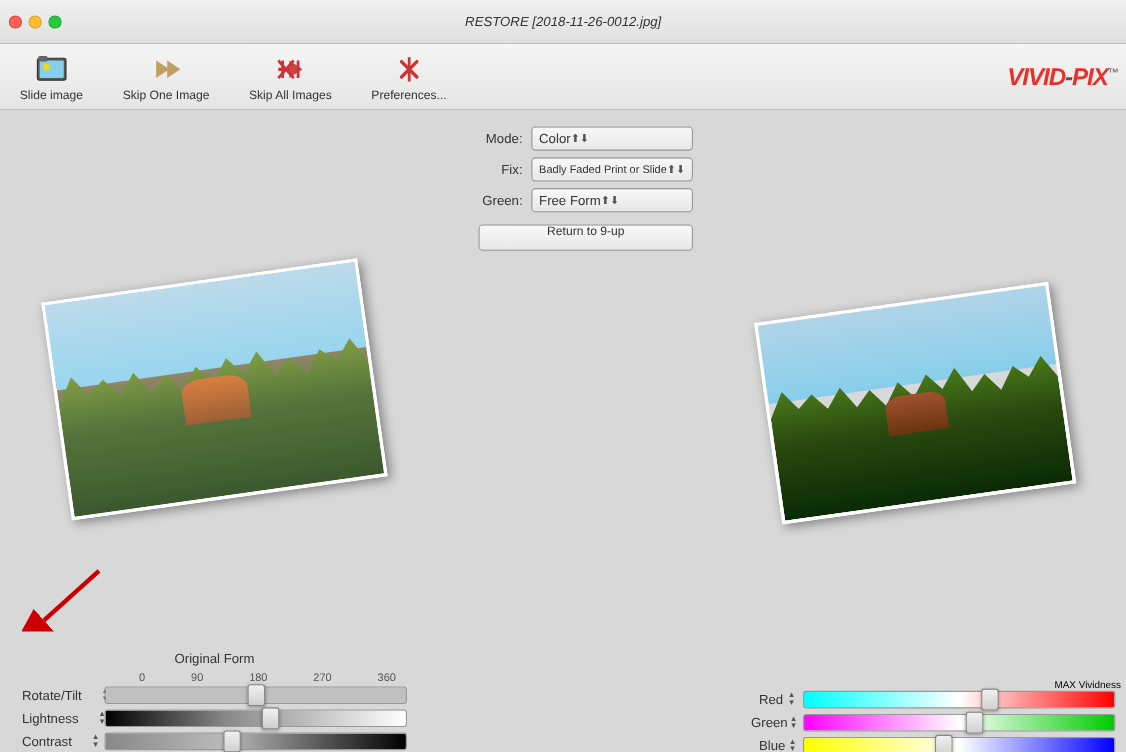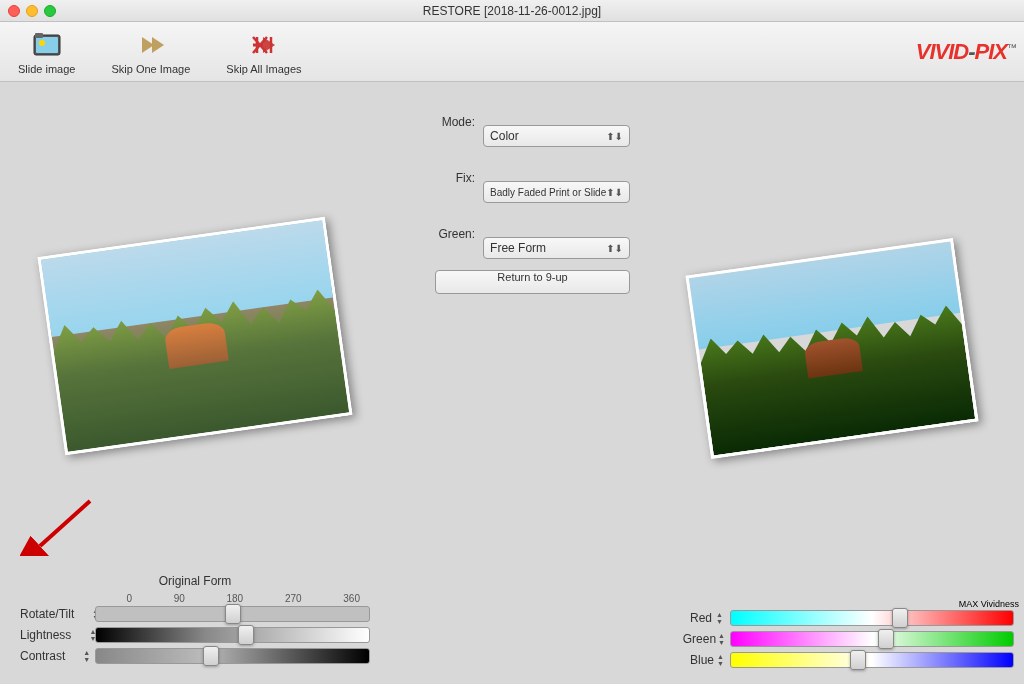--- a/index.html
+++ b/index.html
@@ -8,27 +8,28 @@
       font-size: 12px;
       background: #e8e8e8;
       width: 1024px;
       height: 684px;
       overflow: hidden;
       position: relative;
     }
 
     
     .titlebar {
-      height: 22px;
+      height: 40px;
       background: linear-gradient(to bottom, #f0f0f0, #e0e0e0);
       display: flex;
       align-items: center;
       justify-content: center;
       border-bottom: 1px solid #c0c0c0;
       position: relative;
+      font-style: italic;
     }
     .traffic-lights {
       position: absolute;
       left: 8px;
       display: flex;
       gap: 6px;
       align-items: center;
     }
     .traffic-light {
       width: 12px;
@@ -292,26 +293,24 @@
       text-align: right;
     }
     .dropdown {
       flex: 1;
       height: 22px;
       background: linear-gradient(to bottom, #f8f8f8, #e8e8e8);
       border: 1px solid #999;
       border-radius: 4px;
       display: flex;
       align-items: center;
-      justify-content: space-between;
       padding: 0 6px;
       cursor: pointer;
       font-size: 12px;
       color: #333;
-      margin-top: 28px;
     }
     .dropdown-arrow {
       color: #555;
       font-size: 10px;
     }
 
     .return-btn {
       margin-top: 5px;
       height: 24px;
       background: linear-gradient(to bottom, #f8f8f8, #e8e8e8);
@@ -479,20 +478,30 @@
         <polygon points="14,6 26,14 14,22" fill="#cc4444" transform="rotate(0,15,14)"></polygon>
         <line x1="8" y1="6" x2="8" y2="22" stroke="#cc3333" stroke-width="2.5"></line>
         <line x1="22" y1="6" x2="22" y2="22" stroke="#cc3333" stroke-width="2.5"></line>
         <line x1="4" y1="6" x2="18" y2="22" stroke="#cc3333" stroke-width="2.5"></line>
         <line x1="4" y1="22" x2="18" y2="6" stroke="#cc3333" stroke-width="2.5"></line>
       </svg>
     </div>
     <span class="toolbar-btn-label">Skip All Images</span>
   </div>
 
+  <div class="toolbar-btn">
+    <div class="toolbar-btn-icon">
+      <svg width="30" height="28" viewBox="0 0 30 28">
+        <line x1="8" y1="7" x2="22" y2="21" stroke="#cc3333" stroke-width="3" stroke-linecap="round"></line>
+        <line x1="22" y1="7" x2="8" y2="21" stroke="#cc3333" stroke-width="3" stroke-linecap="round"></line>
+        <line x1="15" y1="3" x2="15" y2="25" stroke="#cc3333" stroke-width="2.5"></line>
+      </svg>
+    </div>
+    <span class="toolbar-btn-label">Preferences...</span>
+  </div>
 
   <div class="vivid-pix-logo">
     <span class="vivid">VIVID</span><span class="dash">-</span><span class="pix">PIX</span><span class="tm">™</span>
   </div>
 </div>
 
 <div class="main-content">
 
   <div class="left-panel">
     <div class="image-area-left">

